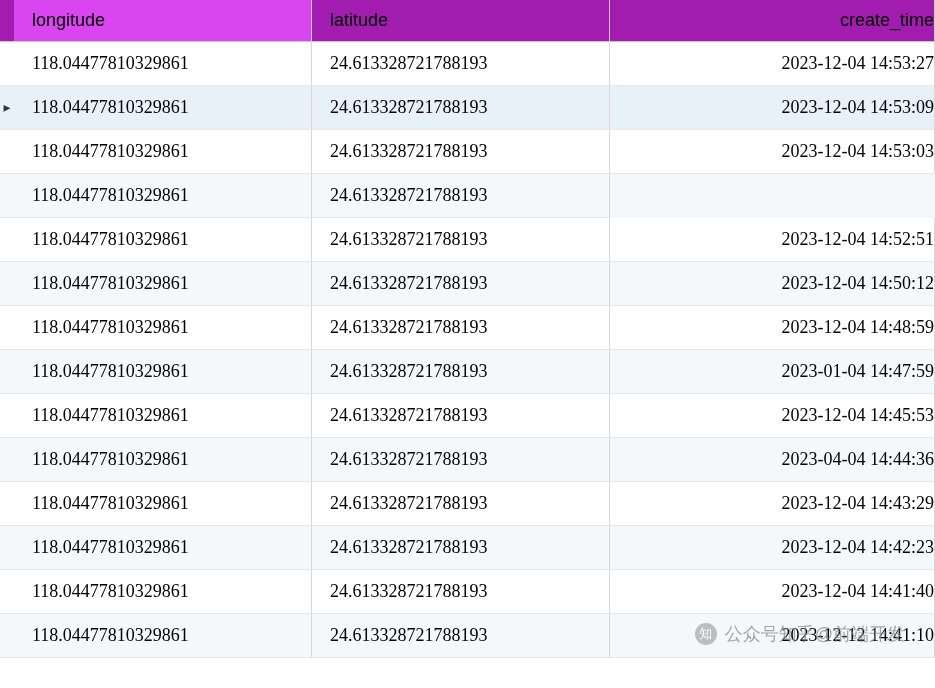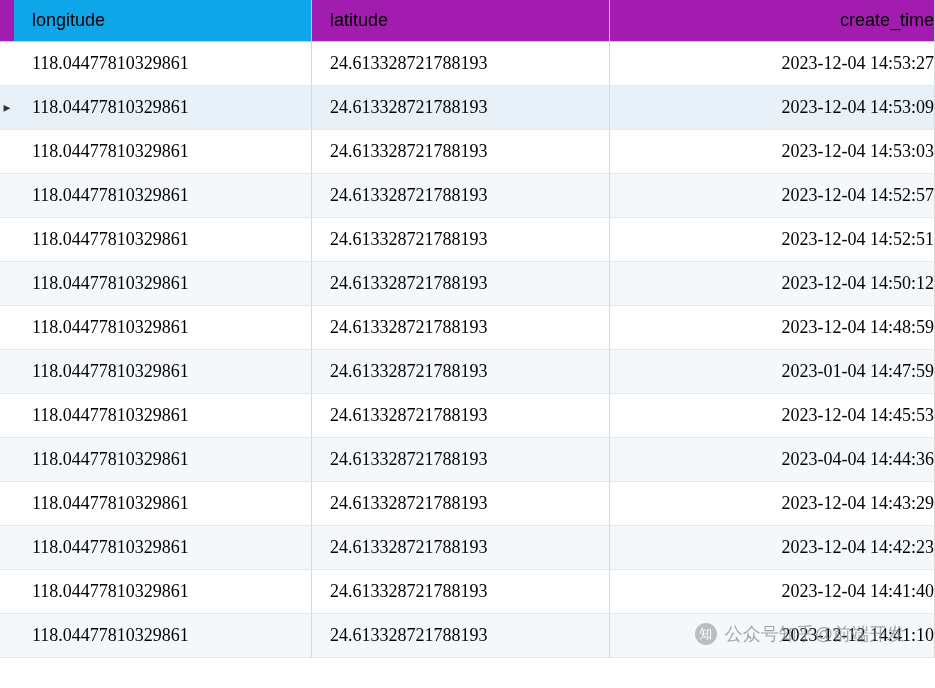--- a/index.html
+++ b/index.html
@@ -78,21 +78,21 @@
       font-size: 14px;
       color: #333;
     }
     .header-row .col-marker {
       border-bottom: 1px solid #c8c8c8;
     }
     .data-row .col-marker {
       border-bottom: 1px solid #e8e8e8;
     }
     .header-row .col-longitude {
-      background: #0ea5e9;
+      background: #d946ef;
     }
     .watermark {
       position: absolute;
       bottom: 12px;
       right: 30px;
       font-size: 18px;
       color: #888;
       opacity: 0.75;
       display: flex;
       align-items: center;
@@ -139,21 +139,20 @@
       <div class="data-row">
         <div class="cell col-marker"></div>
         <div class="cell col-longitude">118.04477810329861</div>
         <div class="cell col-latitude">24.613328721788193</div>
         <div class="cell col-create-time">2023-12-04 14:53:03</div>
       </div>
       <div class="data-row alt">
         <div class="cell col-marker"></div>
         <div class="cell col-longitude">118.04477810329861</div>
         <div class="cell col-latitude">24.613328721788193</div>
-        <div class="cell col-create-time">2023-12-04 14:52:57</div>
       </div>
       <div class="data-row">
         <div class="cell col-marker"></div>
         <div class="cell col-longitude">118.04477810329861</div>
         <div class="cell col-latitude">24.613328721788193</div>
         <div class="cell col-create-time">2023-12-04 14:52:51</div>
       </div>
       <div class="data-row alt">
         <div class="cell col-marker"></div>
         <div class="cell col-longitude">118.04477810329861</div>

